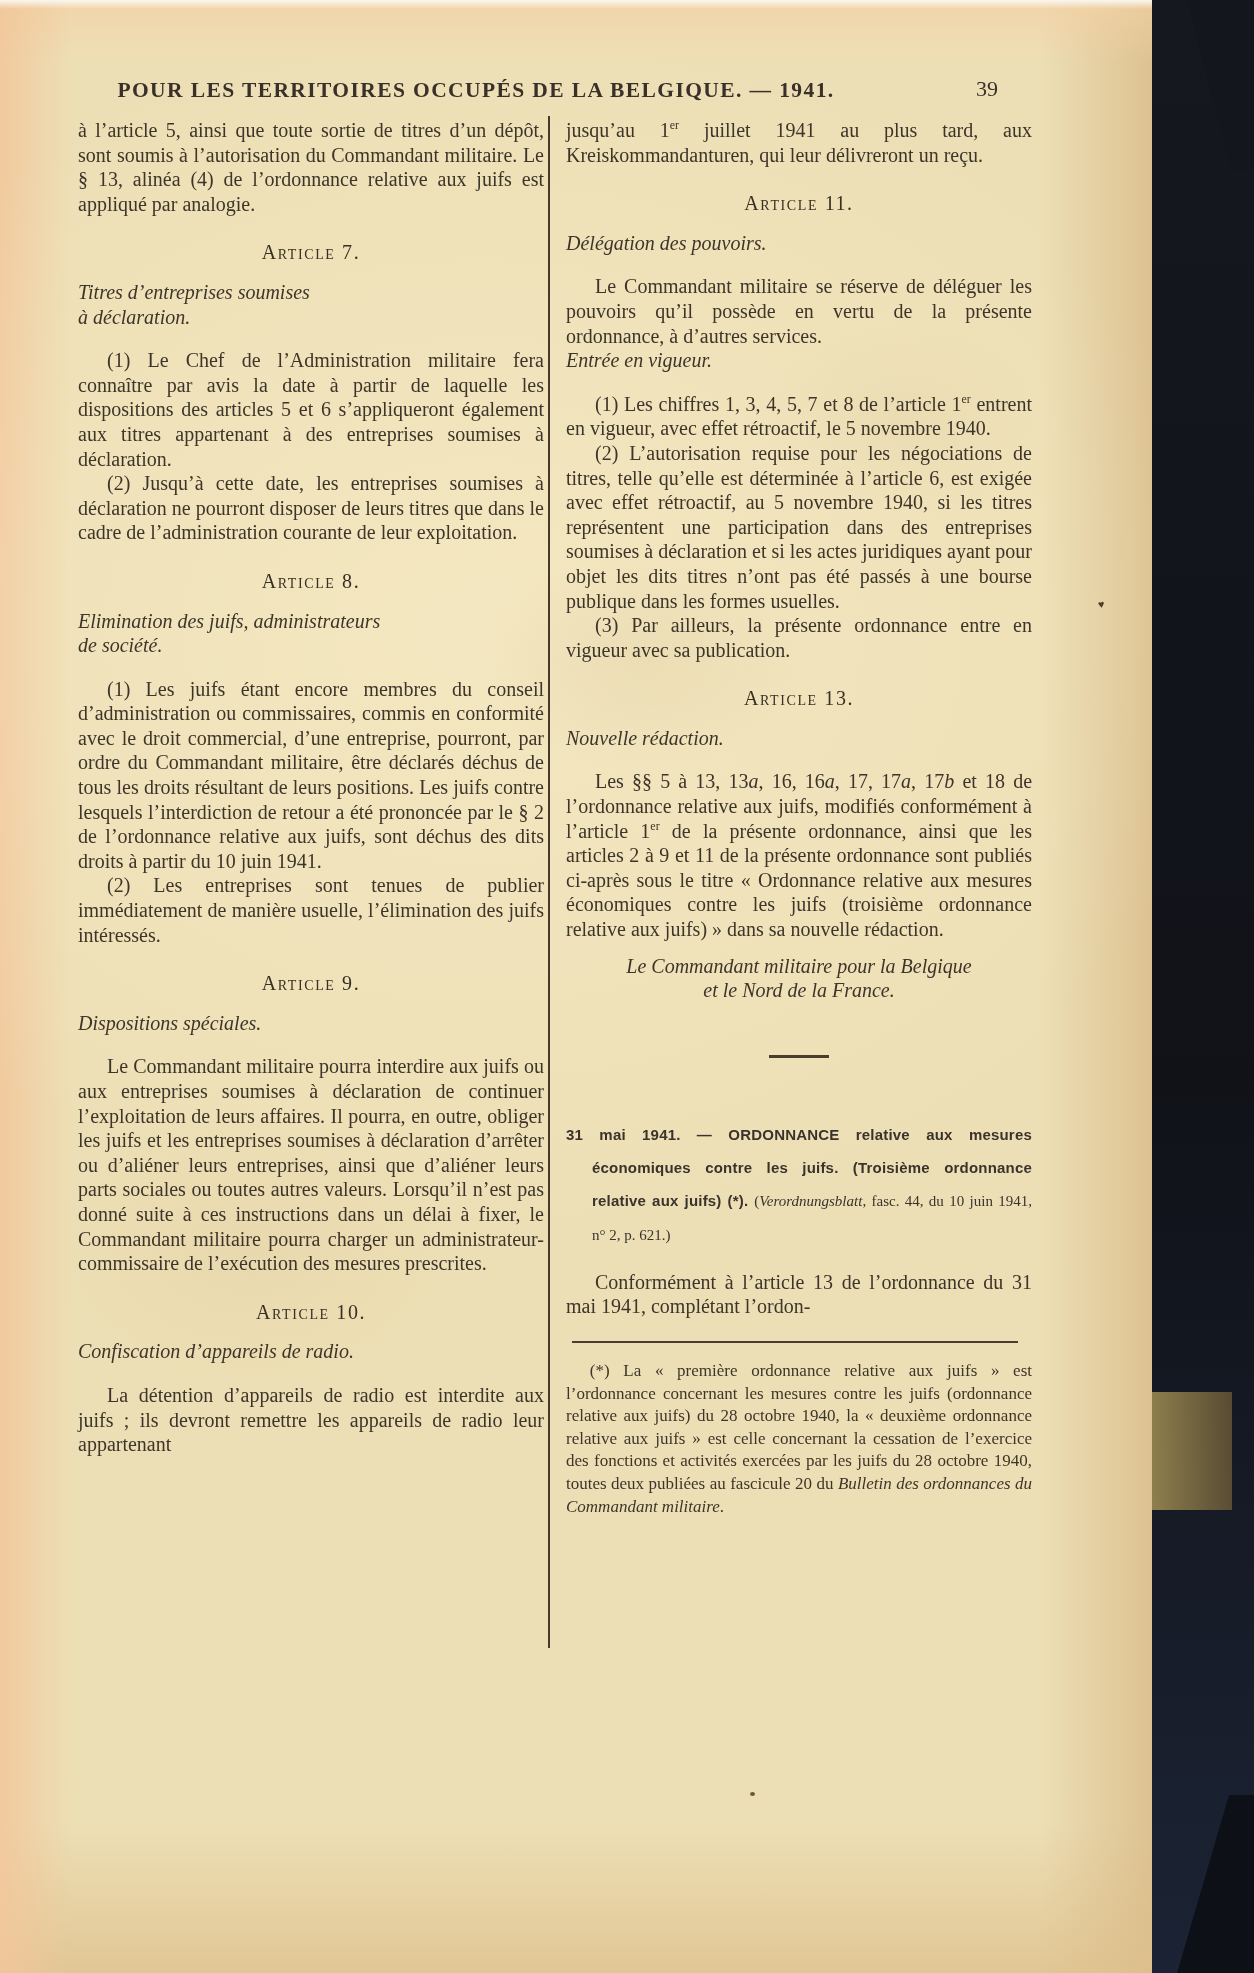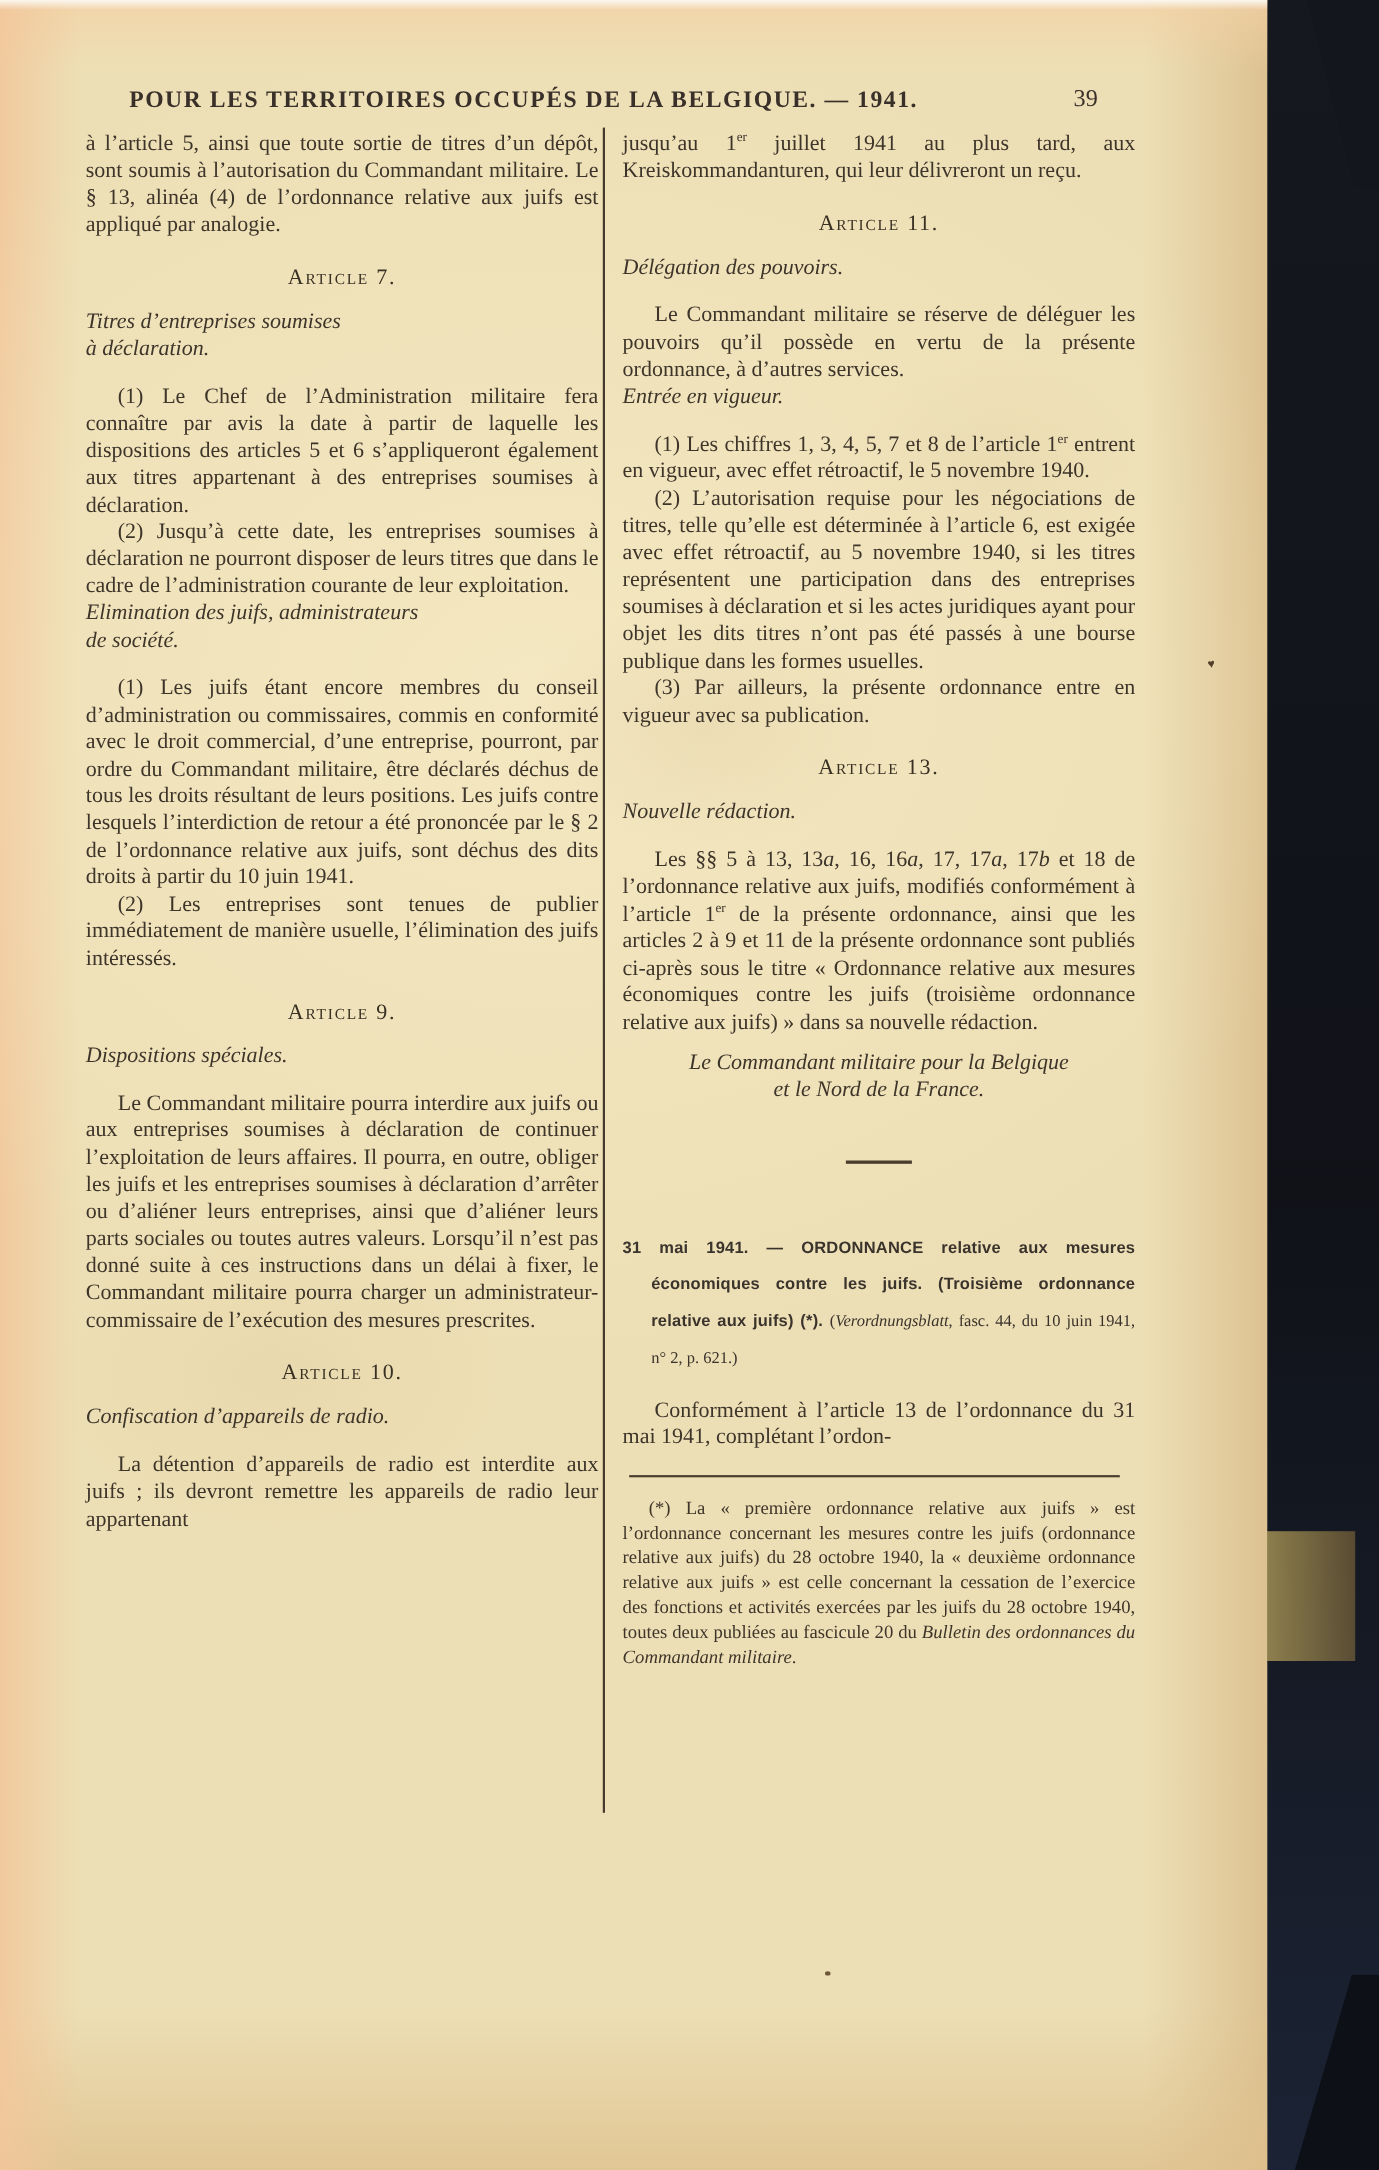--- a/index.html
+++ b/index.html
@@ -82,20 +82,21 @@
   <div class="hdr-title">POUR LES TERRITOIRES OCCUPÉS DE LA BELGIQUE. — 1941.</div>
   <div class="page-num">39</div>
 
   <div class="col-divider"></div>
   <div class="col col-left">
       <div class="blk cont"><span>à l’article 5, ainsi que toute sortie de titres d’un dépôt, sont soumis à l’autorisation du Commandant militaire. Le § 13, alinéa (4) de l’ordonnance relative aux juifs est appliqué par analogie.</span></div>
       <div class="blk head"><span>Article 7.</span></div>
       <div class="blk sub">Titres d’entreprises soumises<br>à déclaration.</div>
       <div class="blk para"><span>(1) Le Chef de l’Administration militaire fera connaître par avis la date à partir de laquelle les dispositions des articles 5 et 6 s’appliqueront également aux titres appartenant à des entreprises soumises à déclaration.</span></div>
       <div class="blk para"><span>(2) Jusqu’à cette date, les entreprises soumises à déclaration ne pourront disposer de leurs titres que dans le cadre de l’administration courante de leur exploitation.</span></div>
+      <div class="blk head"><span>Article 8.</span></div>
       <div class="blk sub">Elimination des juifs, administrateurs<br>de société.</div>
       <div class="blk para"><span>(1) Les juifs étant encore membres du conseil d’administration ou commissaires, commis en conformité avec le droit commercial, d’une entreprise, pourront, par ordre du Commandant militaire, être déclarés déchus de tous les droits résultant de leurs positions. Les juifs contre lesquels l’interdiction de retour a été prononcée par le § 2 de l’ordonnance relative aux juifs, sont déchus des dits droits à partir du 10 juin 1941.</span></div>
       <div class="blk para"><span>(2) Les entreprises sont tenues de publier immédiatement de manière usuelle, l’élimination des juifs intéressés.</span></div>
       <div class="blk head"><span>Article 9.</span></div>
       <div class="blk sub">Dispositions spéciales.</div>
       <div class="blk para"><span>Le Commandant militaire pourra interdire aux juifs ou aux entreprises soumises à déclaration de continuer l’exploitation de leurs affaires. Il pourra, en outre, obliger les juifs et les entreprises soumises à déclaration d’arrêter ou d’aliéner leurs entreprises, ainsi que d’aliéner leurs parts sociales ou toutes autres valeurs. Lorsqu’il n’est pas donné suite à ces instructions dans un délai à fixer, le Commandant militaire pourra charger un administrateur-commissaire de l’exécution des mesures prescrites.</span></div>
       <div class="blk head"><span>Article 10.</span></div>
       <div class="blk sub">Confiscation d’appareils de radio.</div>
       <div class="blk para"><span>La détention d’appareils de radio est interdite aux juifs ; ils devront remettre les appareils de radio leur appartenant</span></div>
     </div>

